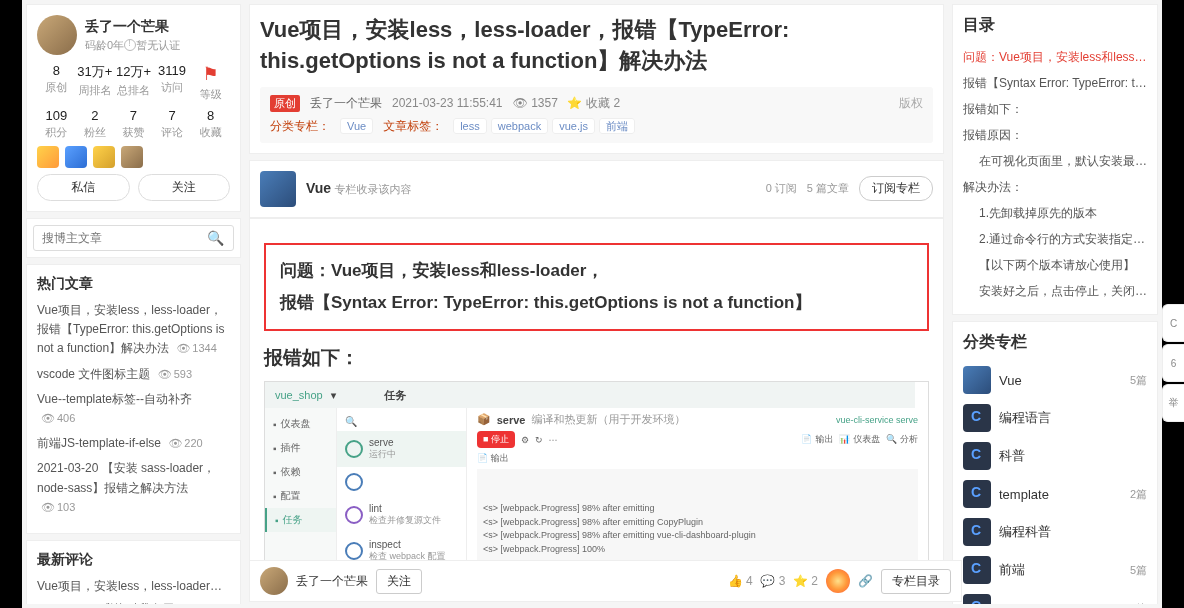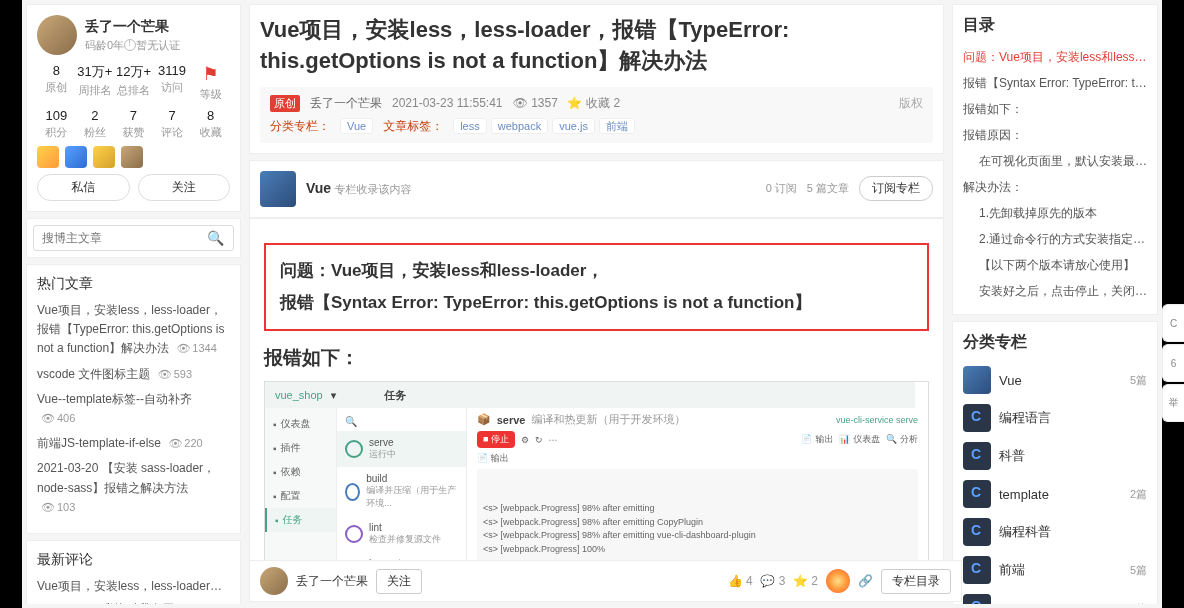--- a/index.html
+++ b/index.html
@@ -19,21 +19,21 @@
 .stats{display:flex;text-align:center;margin:6px 0;justify-content:space-around}
 .stat{flex:1}
 .stat .num{font-size:13px;font-weight:500;color:#222}
 .stat .lbl{color:#999;font-size:11px;margin-top:2px}
 .red-flag{color:#e33e33;font-size:18px}
 .pbtns{display:flex;gap:8px;margin-top:6px}
 .pbtn{flex:1;padding:4px 0;border:1px solid #ddd;border-radius:14px;background:#fff;text-align:center;font-size:12px;cursor:pointer}
 .searchbox{display:flex;align-items:center;border:1px solid #ddd;border-radius:3px;padding:4px 8px;background:#fff}
 .searchbox input{border:none;flex:1;outline:none;font-size:12px}
 .sicon{color:#999;font-size:14px}
-.sect-title{font-size:14px;font-weight:normal;margin-bottom:8px}
+.sect-title{font-size:14px;font-weight:bold;margin-bottom:8px}
 .hot-item{font-size:12px;line-height:1.6;margin-bottom:6px;color:#555}
 .hot-item .views{display:inline-flex;align-items:center;color:#999;font-size:11px;margin-left:4px}
 .eye{display:inline-block;margin-right:2px}
 .comment-item{font-size:12px;color:#555;line-height:1.6;margin-bottom:4px;overflow:hidden;text-overflow:ellipsis;white-space:nowrap}
 .art-title{font-size:22px;font-weight:bold;line-height:1.4;margin-bottom:10px}
 .art-meta{background:#f8f8f8;padding:8px 10px;border-radius:3px;font-size:12px;color:#888}
 .art-meta-row{display:flex;align-items:center;gap:10px;flex-wrap:wrap}
 .orig-tag{background:#e33e33;color:#fff;padding:1px 4px;border-radius:2px;font-size:11px}
 .mb6{margin-bottom:6px}
 .meta-label{color:#c2410c}
@@ -242,24 +242,20 @@
     <div style="padding:4px 8px;color:#aaa">🔍</div>
    <div class="ss-task active">
               <span class="tcircle "></span>
               <div>
                 <div style="font-weight:500">serve</div>
                 <div style="color:#999;font-size:9px">运行中</div>
               </div>
             </div>
             <div class="ss-task ">
               <span class="tcircle blue"></span>
-              <div>
-                <div style="font-weight:500">build</div>
-                <div style="color:#999;font-size:9px">编译并压缩（用于生产环境...</div>
-              </div>
             </div>
             <div class="ss-task ">
               <span class="tcircle purple"></span>
               <div>
                 <div style="font-weight:500">lint</div>
                 <div style="color:#999;font-size:9px">检查并修复源文件</div>
               </div>
             </div>
             <div class="ss-task ">
               <span class="tcircle blue"></span>

